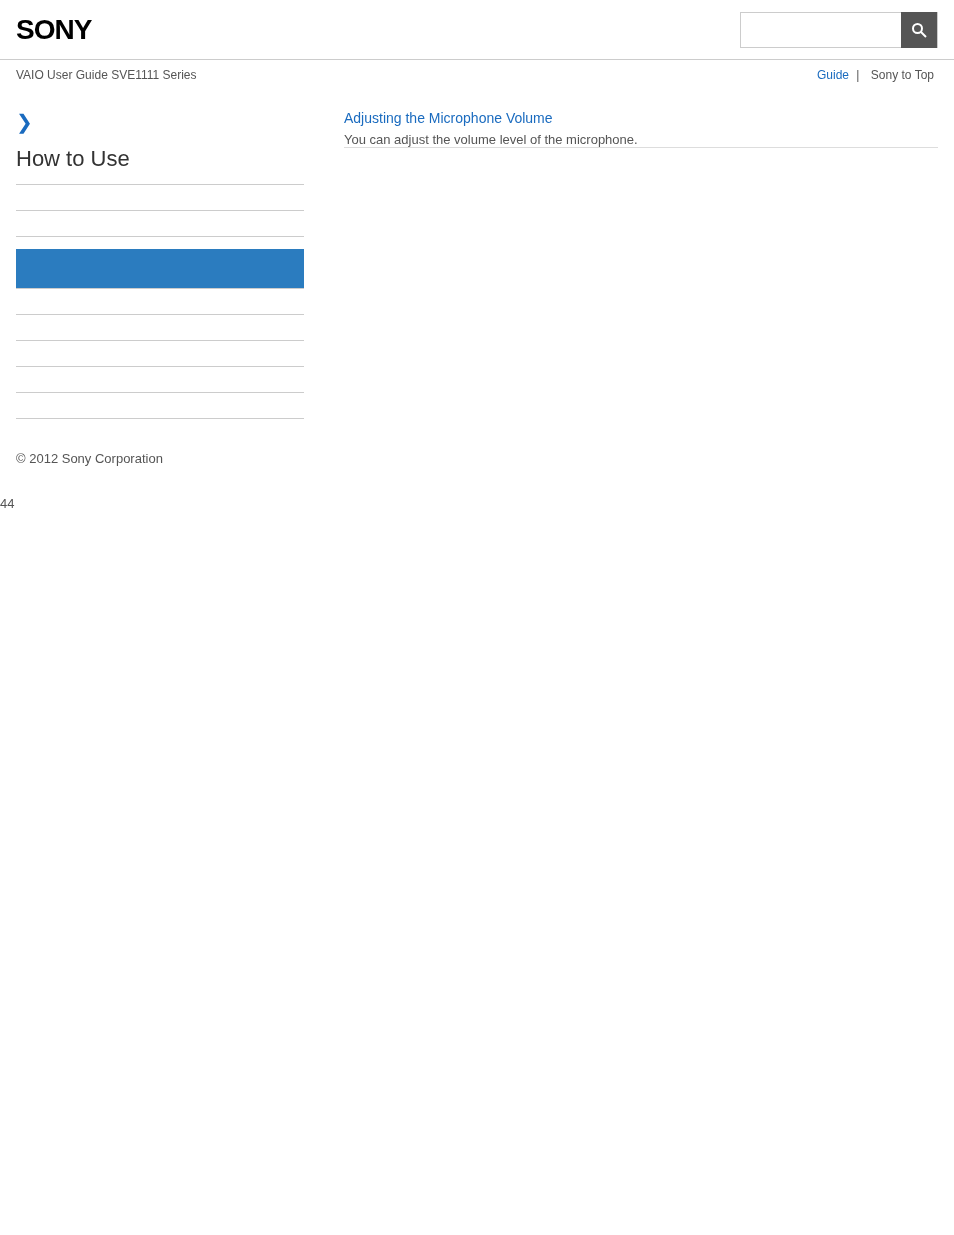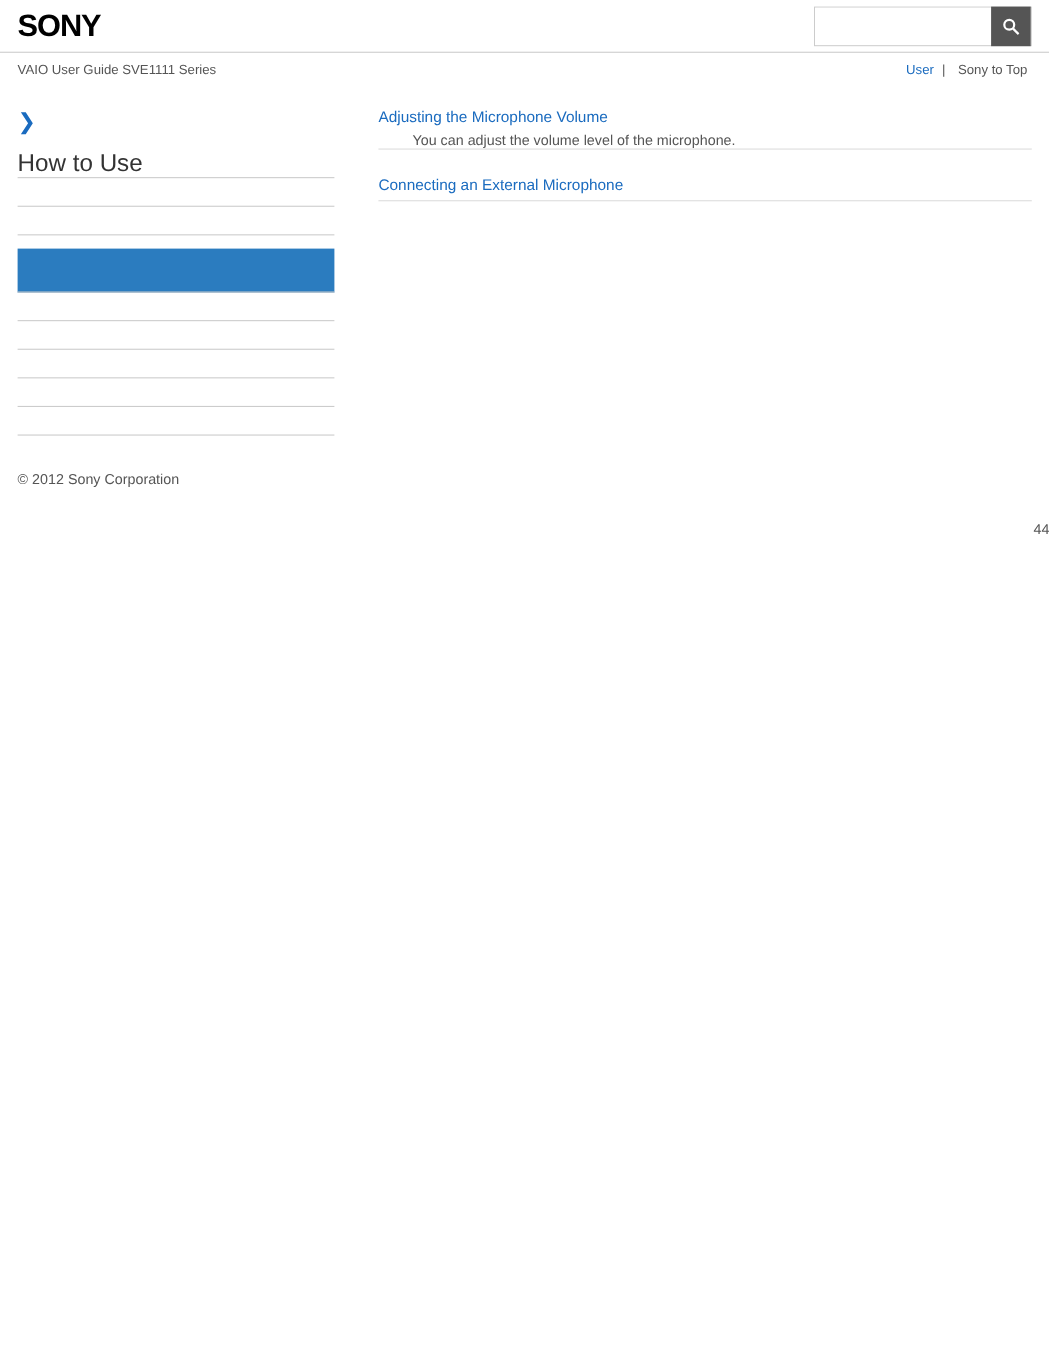--- a/index.html
+++ b/index.html
@@ -12,21 +12,21 @@
       min-height: 1235px;
     }
 
     
     .header {
       display: flex;
       align-items: center;
       justify-content: space-between;
       border-bottom: 1px solid #ccc;
       padding: 10px 16px;
-      height: 48px;
+      height: 60px;
       gap: 30px;
     }
     .sony-logo {
       font-size: 28px;
       font-weight: bold;
       letter-spacing: -1px;
       color: #000;
       font-family: 'Arial Black', Arial, sans-serif;
     }
     .search-box {
@@ -92,21 +92,21 @@
     .sidebar-arrow {
       font-size: 20px;
       color: #1a6bbf;
       margin-bottom: 12px;
     }
 
     .sidebar-title {
       font-size: 22px;
       font-weight: normal;
       color: #333;
-      padding-bottom: 0;
+      padding-bottom: 12px;
       border-bottom: 1px solid #ccc;
       margin-bottom: 12px;
     }
 
     .sidebar-highlight {
       background: #2b7cbf;
       height: 40px;
       margin-bottom: 12px;
       border-bottom: 1px solid #ccc;
     }
@@ -135,32 +135,31 @@
       text-decoration: none;
       font-size: 14px;
       display: block;
       margin-bottom: 6px;
     }
 
     .content-description {
       font-size: 13px;
       color: #555;
       margin-top: 4px;
-      margin-left: 31px;
     }
 
     
     .footer {
       padding: 20px 16px 10px 16px;
       font-size: 13px;
       color: #555;
     }
 
     .page-number {
-      text-align: right;
+      text-align: left;
       font-size: 13px;
       color: #555;
       padding: 20px 0;
     }
   </style>
 </head>
 <body>
 
 <div class="header">
   <span class="sony-logo">SONY</span>
@@ -171,21 +170,21 @@
         <circle cx="6.5" cy="6.5" r="4.5" stroke="white" stroke-width="2" fill="none"></circle>
         <line x1="10" y1="10" x2="15" y2="15" stroke="white" stroke-width="2"></line>
       </svg>
     </button>
   </div>
 </div>
 
 <div class="sub-header">
   <span>VAIO User Guide SVE1111 Series</span>
   <div class="sub-header-right">
-    <a href="#">User</a>
+    <a href="#">Guide</a>
     <span>|</span>
     <a href="#">
       <span>Sony to Top</span>
     </a>
   </div>
 </div>
 
 <div class="main-layout">
 
   <div class="sidebar">
@@ -204,23 +203,20 @@
     <div class="sidebar-item"></div>
   </div>
 
   <div class="content">
 
     <div class="content-section">
       <a class="content-link" href="#">Adjusting the Microphone Volume</a>
       <div class="content-description">You can adjust the volume level of the microphone.</div>
     </div>
 
-    <div class="content-section">
-      <a class="content-link" href="#">Connecting an External Microphone</a>
-    </div>
 
   </div>
 </div>
 
 <div class="footer">
   <span>© 2012 Sony Corporation</span>
 </div>
 
 <div class="page-number">44</div>
 

